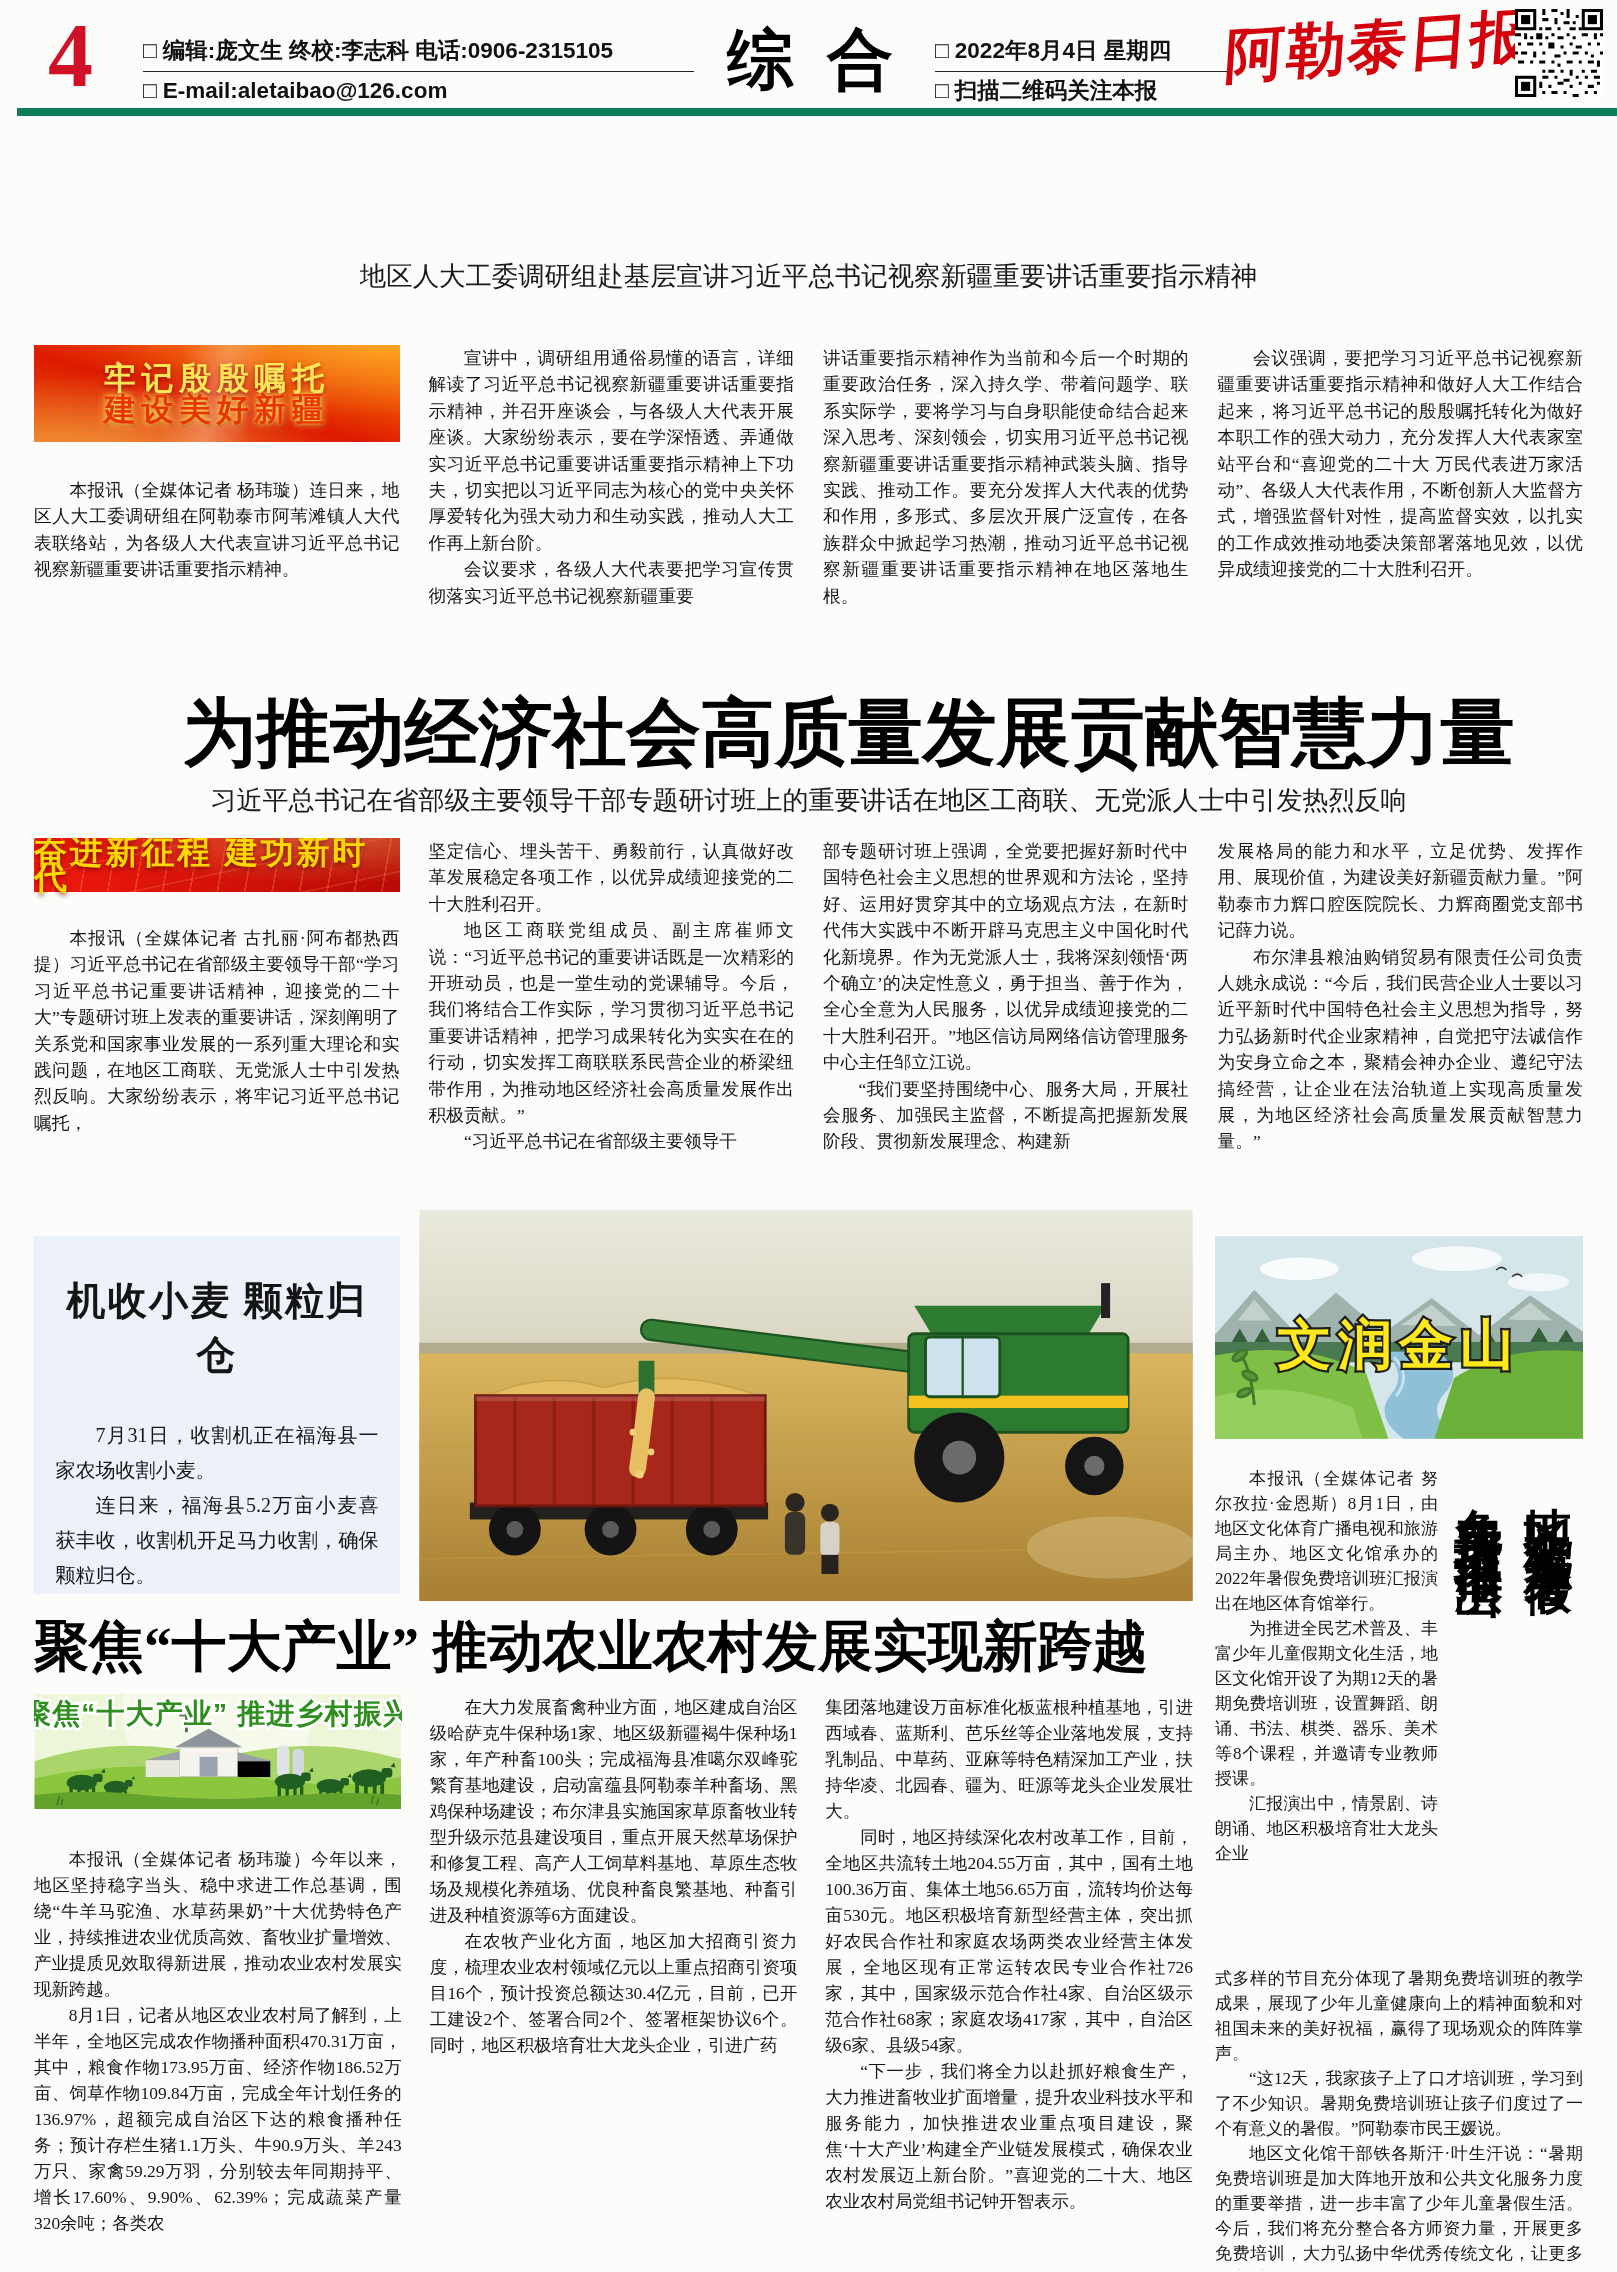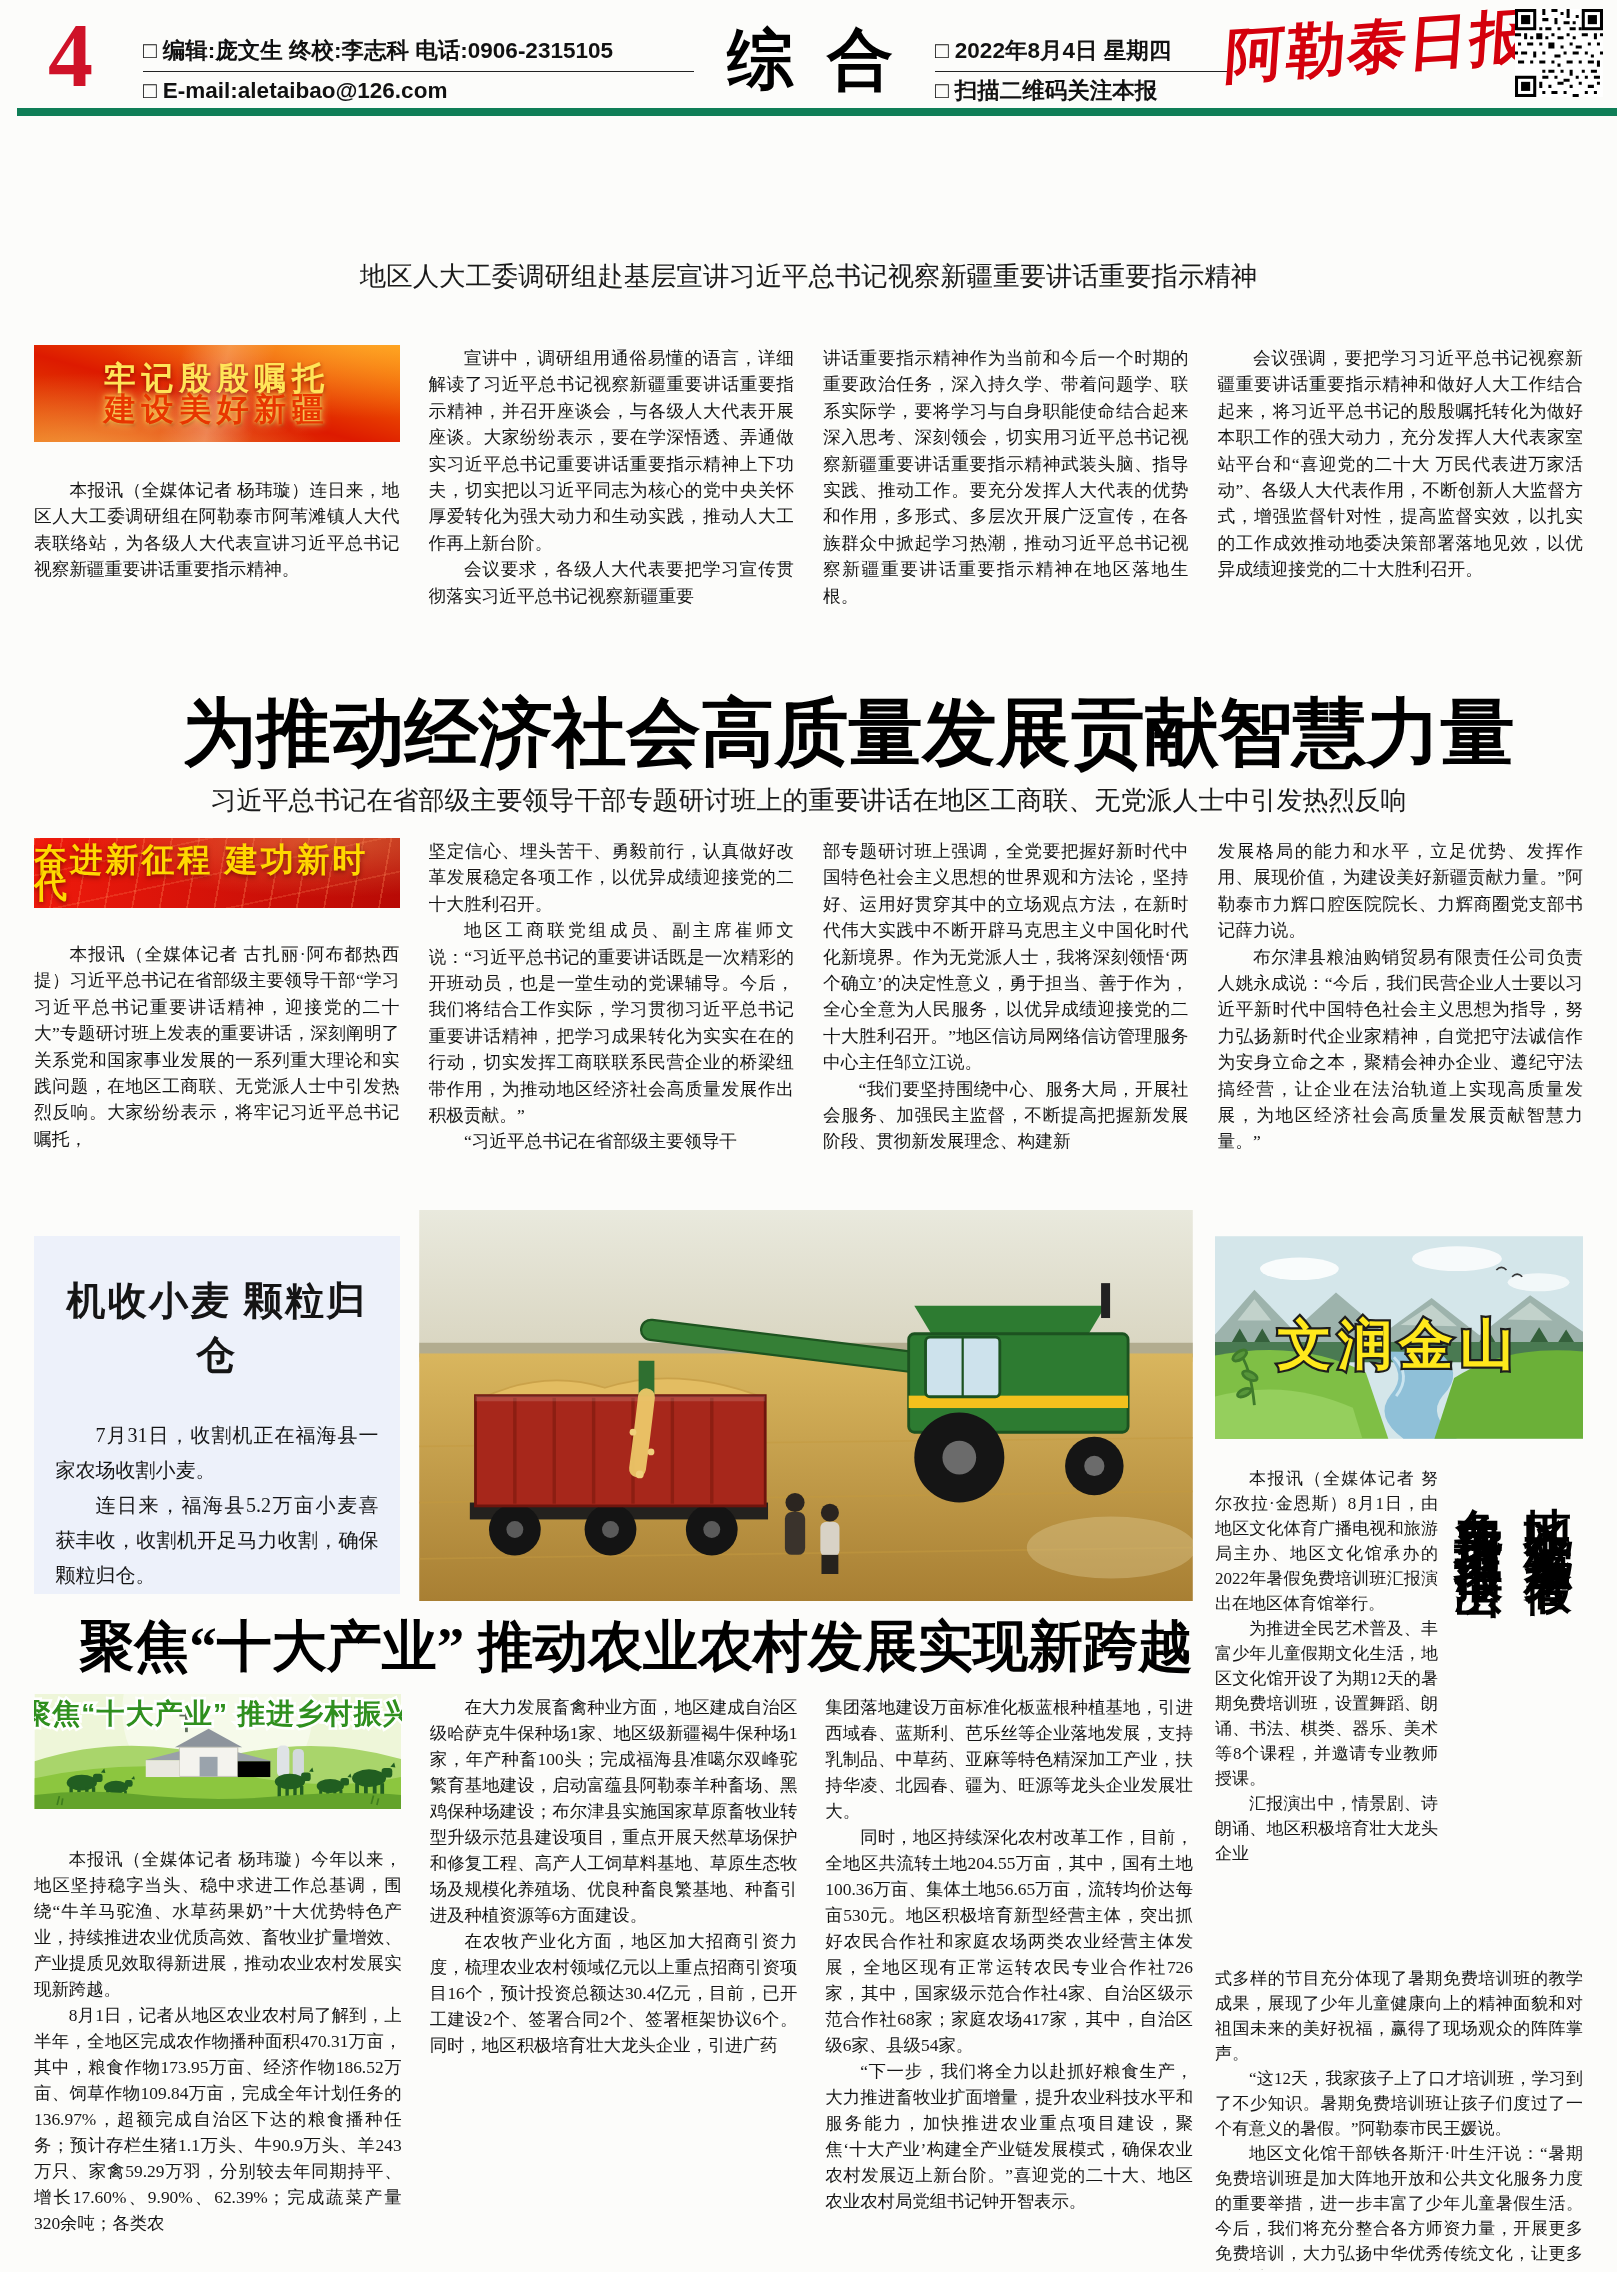--- a/index.html
+++ b/index.html
@@ -42,21 +42,21 @@
   .banner-red1 .bl1{font-family:"Liberation Sans",sans-serif;font-weight:900;font-size:32px;
       letter-spacing:5.6px;color:#ffe558;text-shadow:0 2.3px 4.5px rgba(110,0,0,.65);}
   .banner-red1 .bl2{font-family:"Liberation Sans",sans-serif;font-weight:900;font-size:32px;
       letter-spacing:5.6px;color:#e83600;
       text-shadow:0 0 10px #ffe06a,0 0 3.9px #ffd24a,1.1px 1.7px 2.8px rgba(110,0,0,.5);}
 
   
   .a2-head{top:684px;font-size:74px;padding-left:40px;}
   .a2-sub{top:783px;font-size:26px;}
   .a2-cols{top:838px;height:350px;}
-  .banner-red2{height:70px;margin-bottom:33px;display:flex;align-items:center;
+  .banner-red2{height:54px;margin-bottom:33px;display:flex;align-items:center;
       background:
         repeating-linear-gradient(100deg, rgba(255,140,90,.30) 0 1.7px, transparent 1.7px 27px),
         repeating-linear-gradient(168deg, rgba(255,140,90,.22) 0 1.7px, transparent 1.7px 36px),
         radial-gradient(ellipse at 80% 0%, rgba(255,220,120,.35), transparent 60%),
         linear-gradient(90deg,#ef1a0c,#b80a05);}
   .banner-red2 .bl{font-family:"Liberation Sans",sans-serif;font-weight:900;font-size:33px;
       letter-spacing:2.8px;color:#ffd800;text-shadow:0 2.3px 5px rgba(90,0,0,.7);}
   p.cont{text-indent:0;}
 
   
@@ -68,21 +68,21 @@
 
   .culture{position:absolute;left:1215px;top:1236px;width:368px;height:1037px;overflow:hidden;}
   .cult-banner{width:368px;height:203px;display:block;}
   .cult-row{margin-top:27px;display:flex;height:497px;overflow:hidden;}
   .cult-text{width:223px;font-size:17px;line-height:25px;overflow:hidden;}
   .cult-vhead{flex:1;writing-mode:vertical-rl;font-weight:900;font-size:48px;line-height:1.45;
       letter-spacing:7.9px;padding-top:3.4px;color:#000;text-align:start;}
   .cult-wide{margin-top:3.4px;font-size:17px;line-height:25px;overflow:hidden;height:304px;}
 
   
-  .agri-head{position:absolute;left:34px;top:1610px;width:1159px;text-align:right;
+  .agri-head{position:absolute;left:34px;top:1610px;width:1159px;text-align:left;
       font-size:55px;font-weight:900;color:#000;}
   .agri-cols{position:absolute;left:34px;top:1694px;width:1159px;height:579px;display:flex;gap:28px;overflow:hidden;}
   .agri-cols .col{font-size:17.4px;line-height:26px;}
   .banner-green{width:100%;height:115px;display:block;margin-bottom:37px;}
 </style>
 </head>
 <body>
 
 <div class="page">
 

